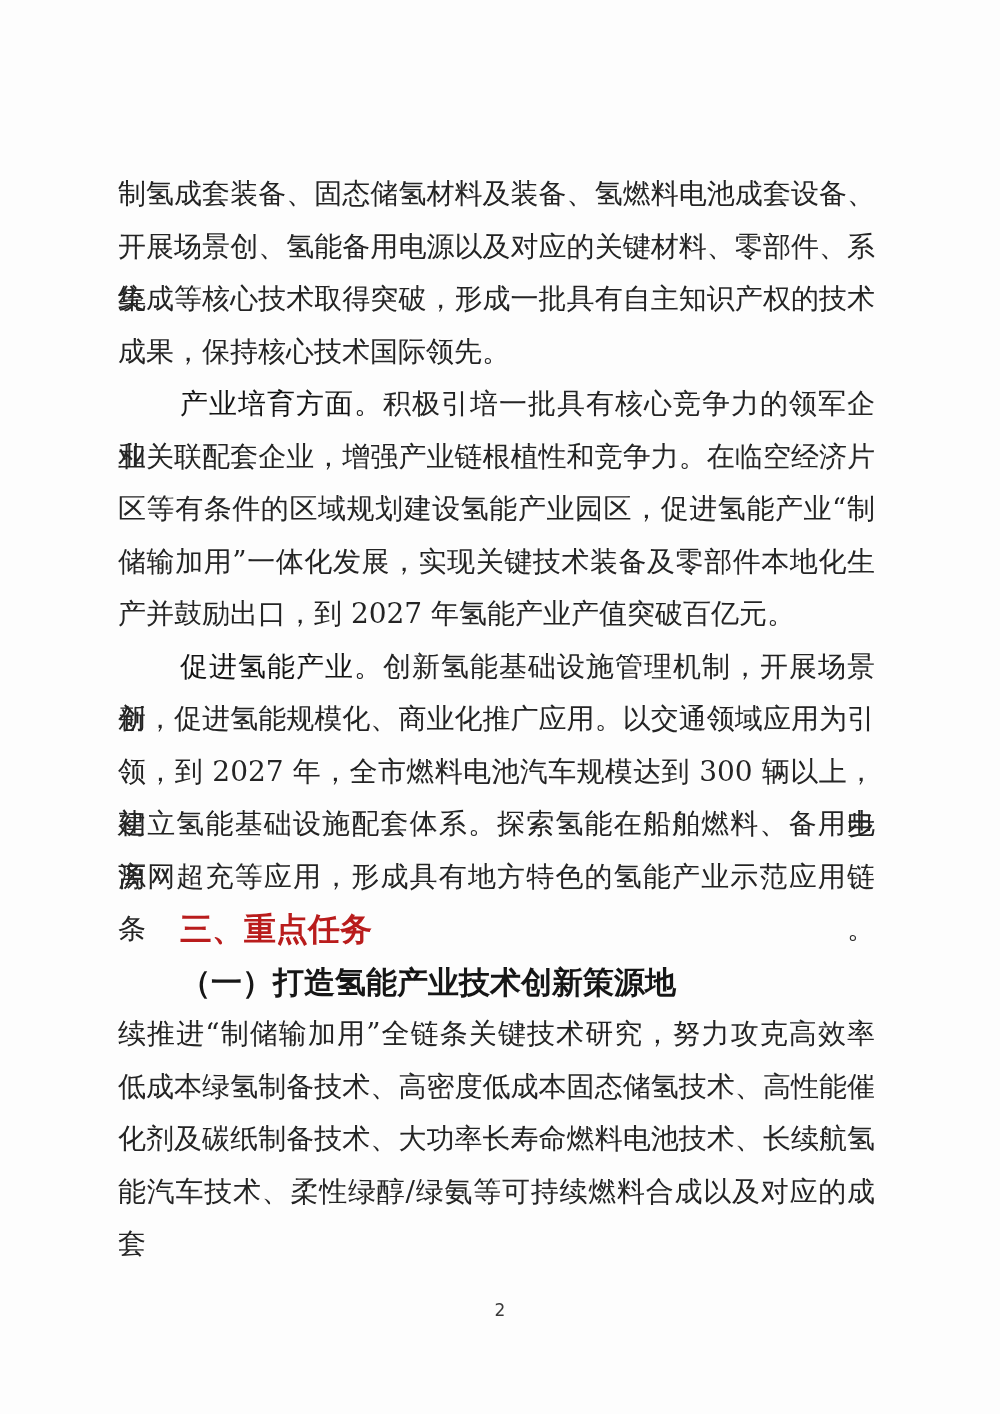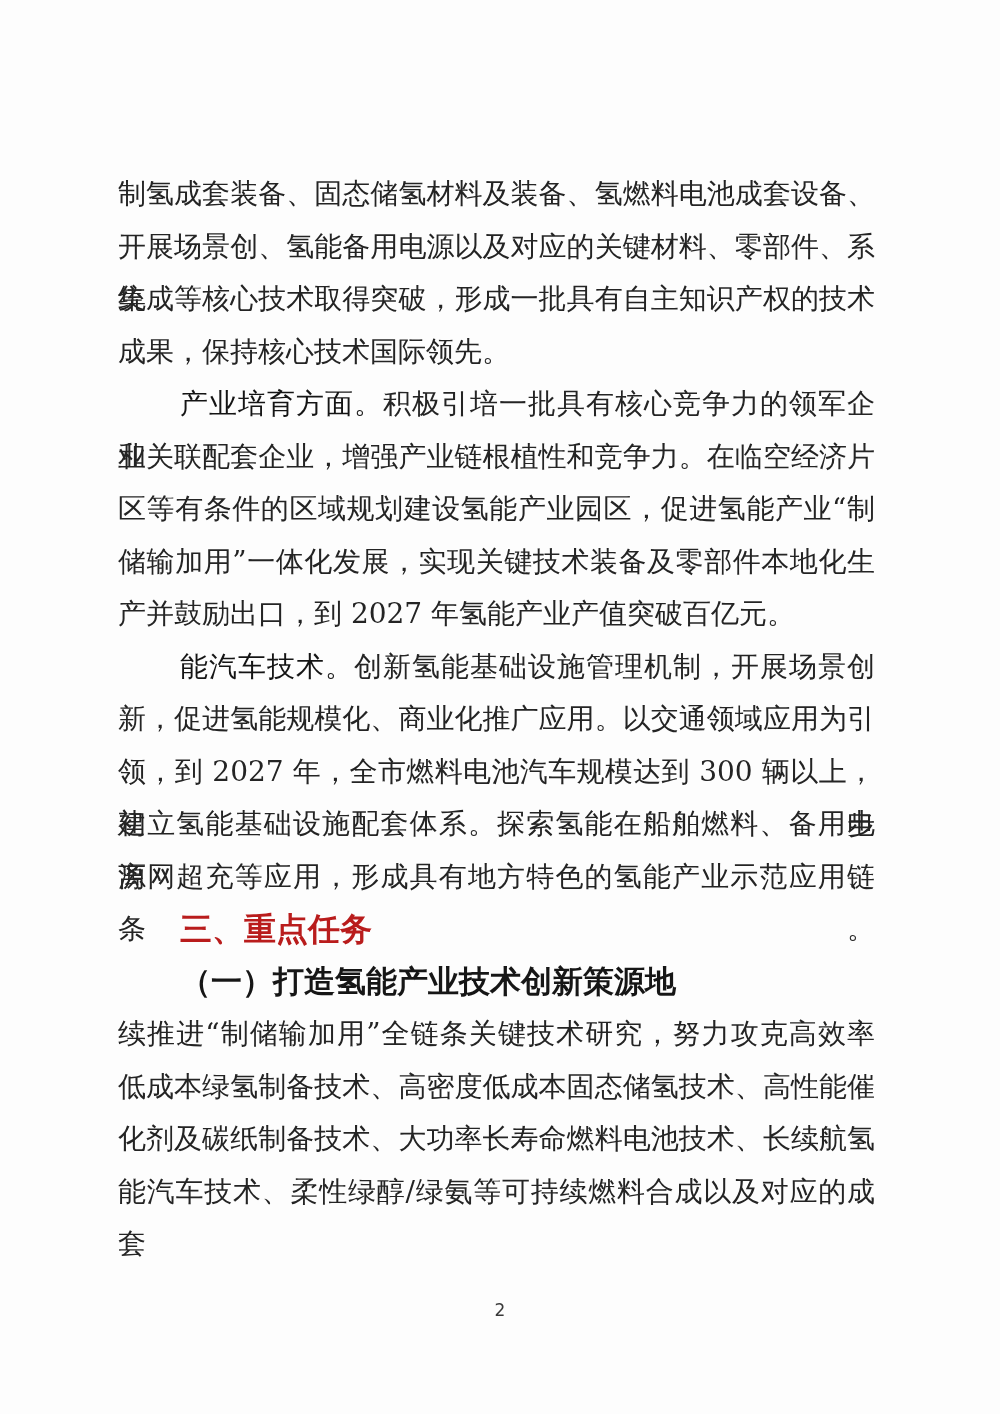--- a/index.html
+++ b/index.html
@@ -39,21 +39,20 @@
   .h1 {
     font-family: "DejaVu Sans", sans-serif;
     font-weight: bold;
     font-size: 32px;
     color: #b91c1c;
   }
   .h2 {
     font-weight: bold;
     font-size: 31px;
     color: #161616;
-    font-family: Liberation Serif, serif;
   }
   .pagenum {
     position: absolute;
     left: 0; top: 1300px;
     width: 100%;
     text-align: center;
     font-size: 17px;
     color: #3a3a3a;
     font-family: "DejaVu Sans", sans-serif;
   }
@@ -68,21 +67,21 @@
     <div class="line just"><span class="lead"></span><span>开展场景创、氢能备用电源以及对应的关键材料、零部件、系统</span></div>
     <div class="line just"><span class="lead"></span><span>集成等核心技术取得突破，形成一批具有自主知识产权的技术</span></div>
     <div class="line endl"><span class="lead"></span><span>成果，保持核心技术国际领先。</span></div>
 
     <div class="line just ind"><span class="lead">产业培育方面。</span><span>积极引培一批具有核心竞争力的领军企业</span></div>
     <div class="line just"><span class="lead"></span><span>和关联配套企业，增强产业链根植性和竞争力。在临空经济片</span></div>
     <div class="line just"><span class="lead"></span><span>区等有条件的区域规划建设氢能产业园区，促进氢能产业“制</span></div>
     <div class="line just"><span class="lead"></span><span>储输加用”一体化发展，实现关键技术装备及零部件本地化生</span></div>
     <div class="line endl"><span class="lead"></span><span>产并鼓励出口，到 2027 年氢能产业产值突破百亿元。</span></div>
 
-    <div class="line just ind"><span class="lead">能汽车技术。</span><span>创新氢能基础设施管理机制，开展场景创</span></div>
+    <div class="line just ind"><span class="lead">促进氢能产业。</span><span>创新氢能基础设施管理机制，开展场景创</span></div>
     <div class="line just"><span class="lead"></span><span>新，促进氢能规模化、商业化推广应用。以交通领域应用为引</span></div>
     <div class="line just"><span class="lead"></span><span>领，到 2027 年，全市燃料电池汽车规模达到 300 辆以上，初步</span></div>
     <div class="line just"><span class="lead"></span><span>建立氢能基础设施配套体系。探索氢能在船舶燃料、备用电源、</span></div>
     <div class="line just"><span class="lead"></span><span>离网超充等应用，形成具有地方特色的氢能产业示范应用链条。</span></div>
 
     <div class="line h1 ind endl">三、重点任务</div>
     <div class="line h2 ind endl">（一）打造氢能产业技术创新策源地</div>
 
     <div class="line just"><span class="lead"></span><span>续推进“制储输加用”全链条关键技术研究，努力攻克高效率</span></div>
     <div class="line just"><span class="lead"></span><span>低成本绿氢制备技术、高密度低成本固态储氢技术、高性能催</span></div>

